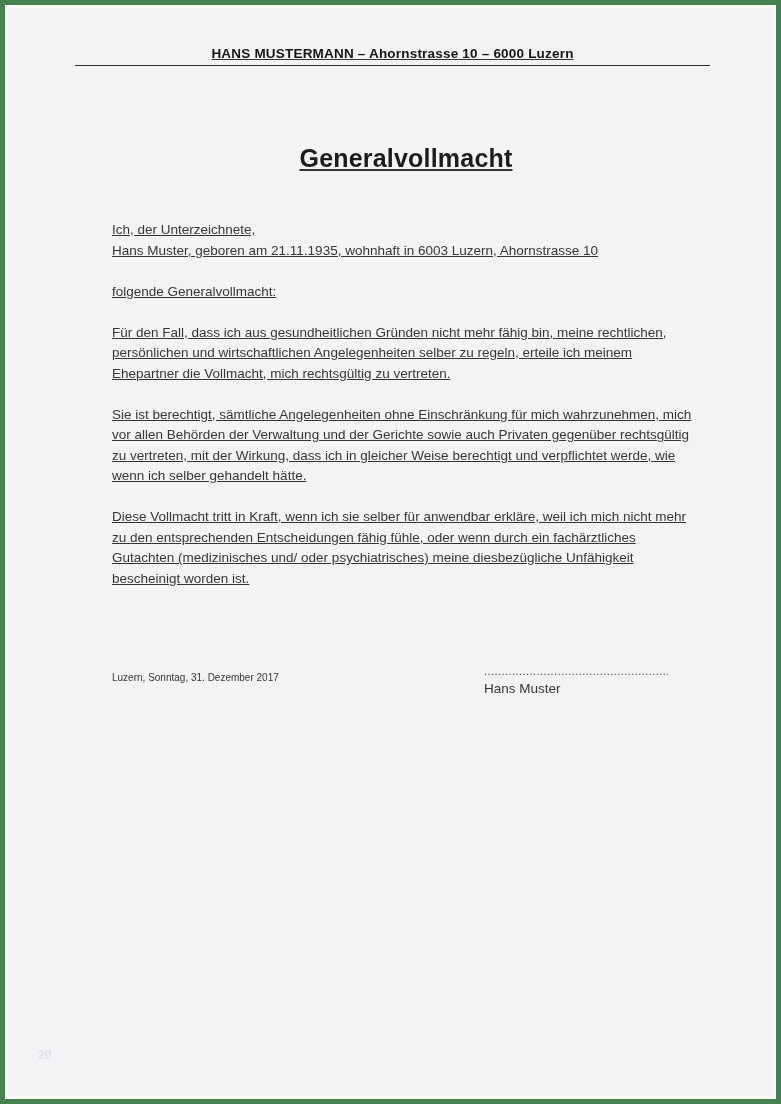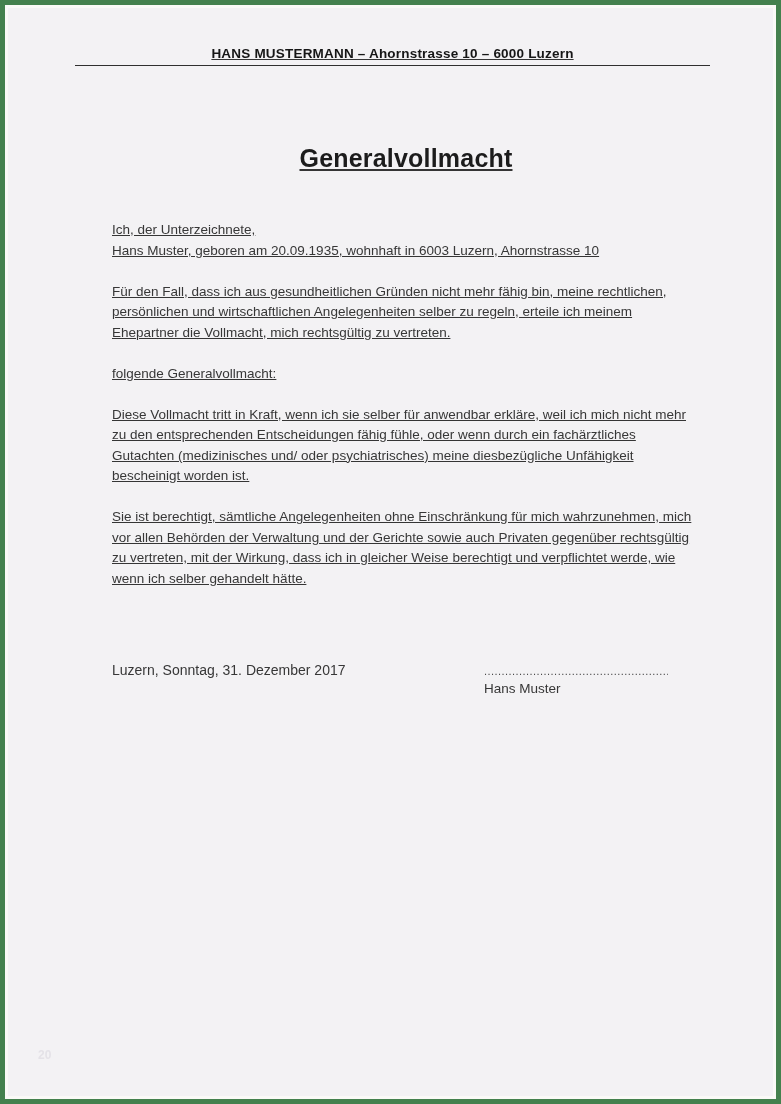--- a/index.html
+++ b/index.html
@@ -57,22 +57,22 @@
     white-space: pre-line;
   }
   .footer-row {
     position: relative;
     margin: 71px 73px 0 104px;
     height: 50px;
   }
   .date-line {
     position: absolute;
     left: 0;
-    top: 0;
-    font-size: 14px;
+    top: 8px;
+    font-size: 10px;
     line-height: 20.5px;
     color: #373737;
     white-space: nowrap;
   }
   .sig-block {
     position: absolute;
     left: 372px;
     top: 0;
     width: 184px;
   }
@@ -108,25 +108,25 @@
 <div class="sheet">
 
   <header class="letterhead">
     <div class="letterhead-text">HANS MUSTERMANN – Ahornstrasse 10 – 6000 Luzern</div>
   </header>
 
   <h1 class="doc-title">Generalvollmacht</h1>
 
   <main class="body-text">
     <p class="para">Ich, der Unterzeichnete,
-Hans Muster, geboren am 20.09.1935, wohnhaft in 6003 Luzern, Ahornstrasse 10</p>
+Hans Muster, geboren am 21.11.1935, wohnhaft in 6003 Luzern, Ahornstrasse 10</p>
+    <p class="para">folgende Generalvollmacht:</p>
     <p class="para">Für den Fall, dass ich aus gesundheitlichen Gründen nicht mehr fähig bin, meine rechtlichen, persönlichen und wirtschaftlichen Angelegenheiten selber zu regeln, erteile ich meinem Ehepartner die Vollmacht, mich rechtsgültig zu vertreten.</p>
-    <p class="para">folgende Generalvollmacht:</p>
+    <p class="para">Sie ist berechtigt, sämtliche Angelegenheiten ohne Einschränkung für mich wahrzunehmen, mich vor allen Behörden der Verwaltung und der Gerichte sowie auch Privaten gegenüber rechtsgültig zu vertreten, mit der Wirkung, dass ich in gleicher Weise berechtigt und verpflichtet werde, wie wenn ich selber gehandelt hätte.</p>
     <p class="para">Diese Vollmacht tritt in Kraft, wenn ich sie selber für anwendbar erkläre, weil ich mich nicht mehr zu den entsprechenden Entscheidungen fähig fühle, oder wenn durch ein fachärztliches Gutachten (medizinisches und/ oder psychiatrisches) meine diesbezügliche Unfähigkeit bescheinigt worden ist.</p>
-    <p class="para">Sie ist berechtigt, sämtliche Angelegenheiten ohne Einschränkung für mich wahrzunehmen, mich vor allen Behörden der Verwaltung und der Gerichte sowie auch Privaten gegenüber rechtsgültig zu vertreten, mit der Wirkung, dass ich in gleicher Weise berechtigt und verpflichtet werde, wie wenn ich selber gehandelt hätte.</p>
   </main>
 
   <div class="footer-row">
     <div class="date-line">Luzern, Sonntag, 31. Dezember 2017</div>
     <div class="sig-block">
       <div class="sig-dots">.....................................................................</div>
       <div class="sig-name">Hans Muster</div>
     </div>
   </div>
 

